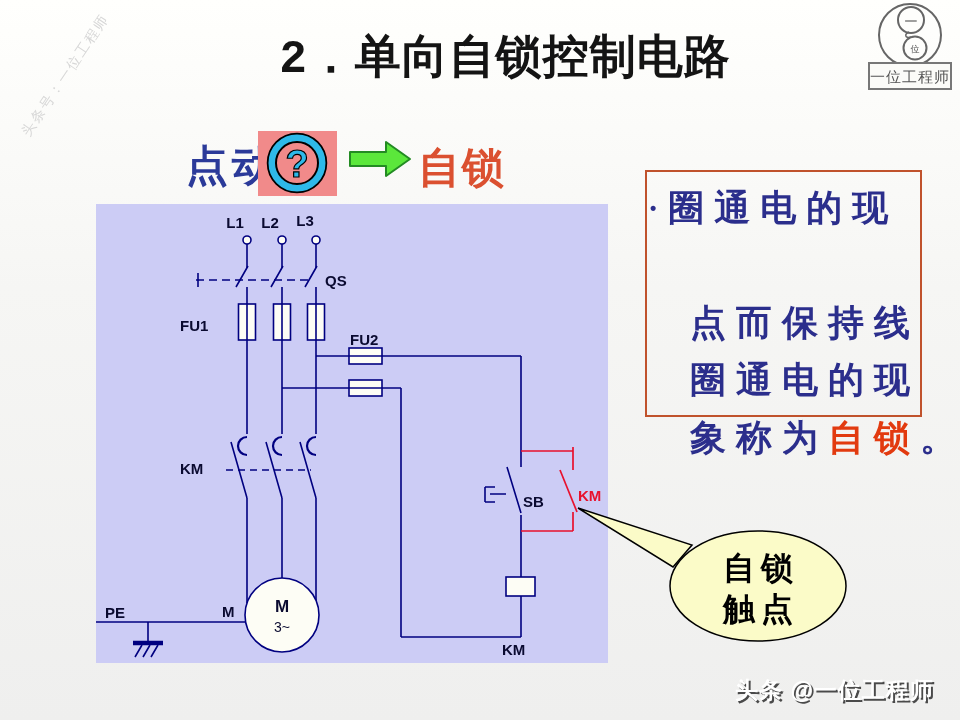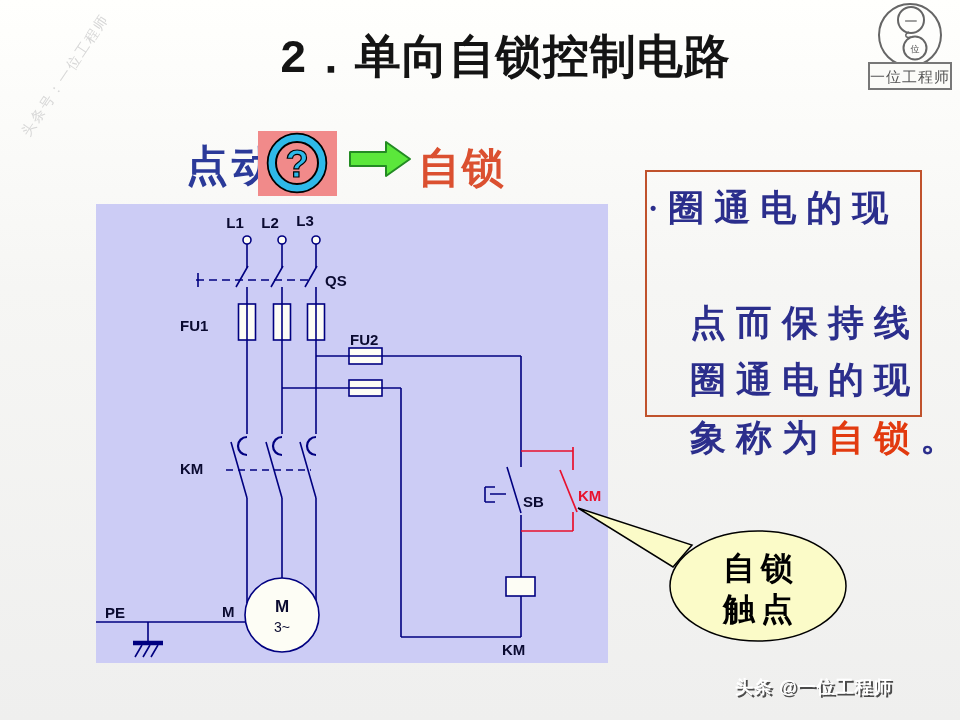--- a/index.html
+++ b/index.html
@@ -42,21 +42,21 @@
   }
   #note-line1{left:650px;top:188px;display:flex;align-items:center;}
   #note-bullet{font-size:18px;color:#2b2e8c;margin-right:12px;letter-spacing:0;}
   #note-line2{left:690px;top:246px;}
   #note-line3{left:690px;top:303px;}
   #note-line4{left:690px;top:360px;}
   #note-line5{left:690px;top:418px;}
   .hl{color:#e23a0f;}
   
   #wm-bottom{
-    left:735px;top:675px;font-size:18px;font-weight:bold;color:#ffffff;
+    left:735px;top:675px;font-size:23px;font-weight:bold;color:#ffffff;
     text-shadow:2px 2px 0 #4a4a4a;letter-spacing:1px;white-space:nowrap;text-align:center;
   }
   svg{display:block;}
   .svg-label{font-family:"Liberation Sans",sans-serif;font-weight:bold;}
 </style>
 </head>
 <body>
 
 <div id="slide">
 

